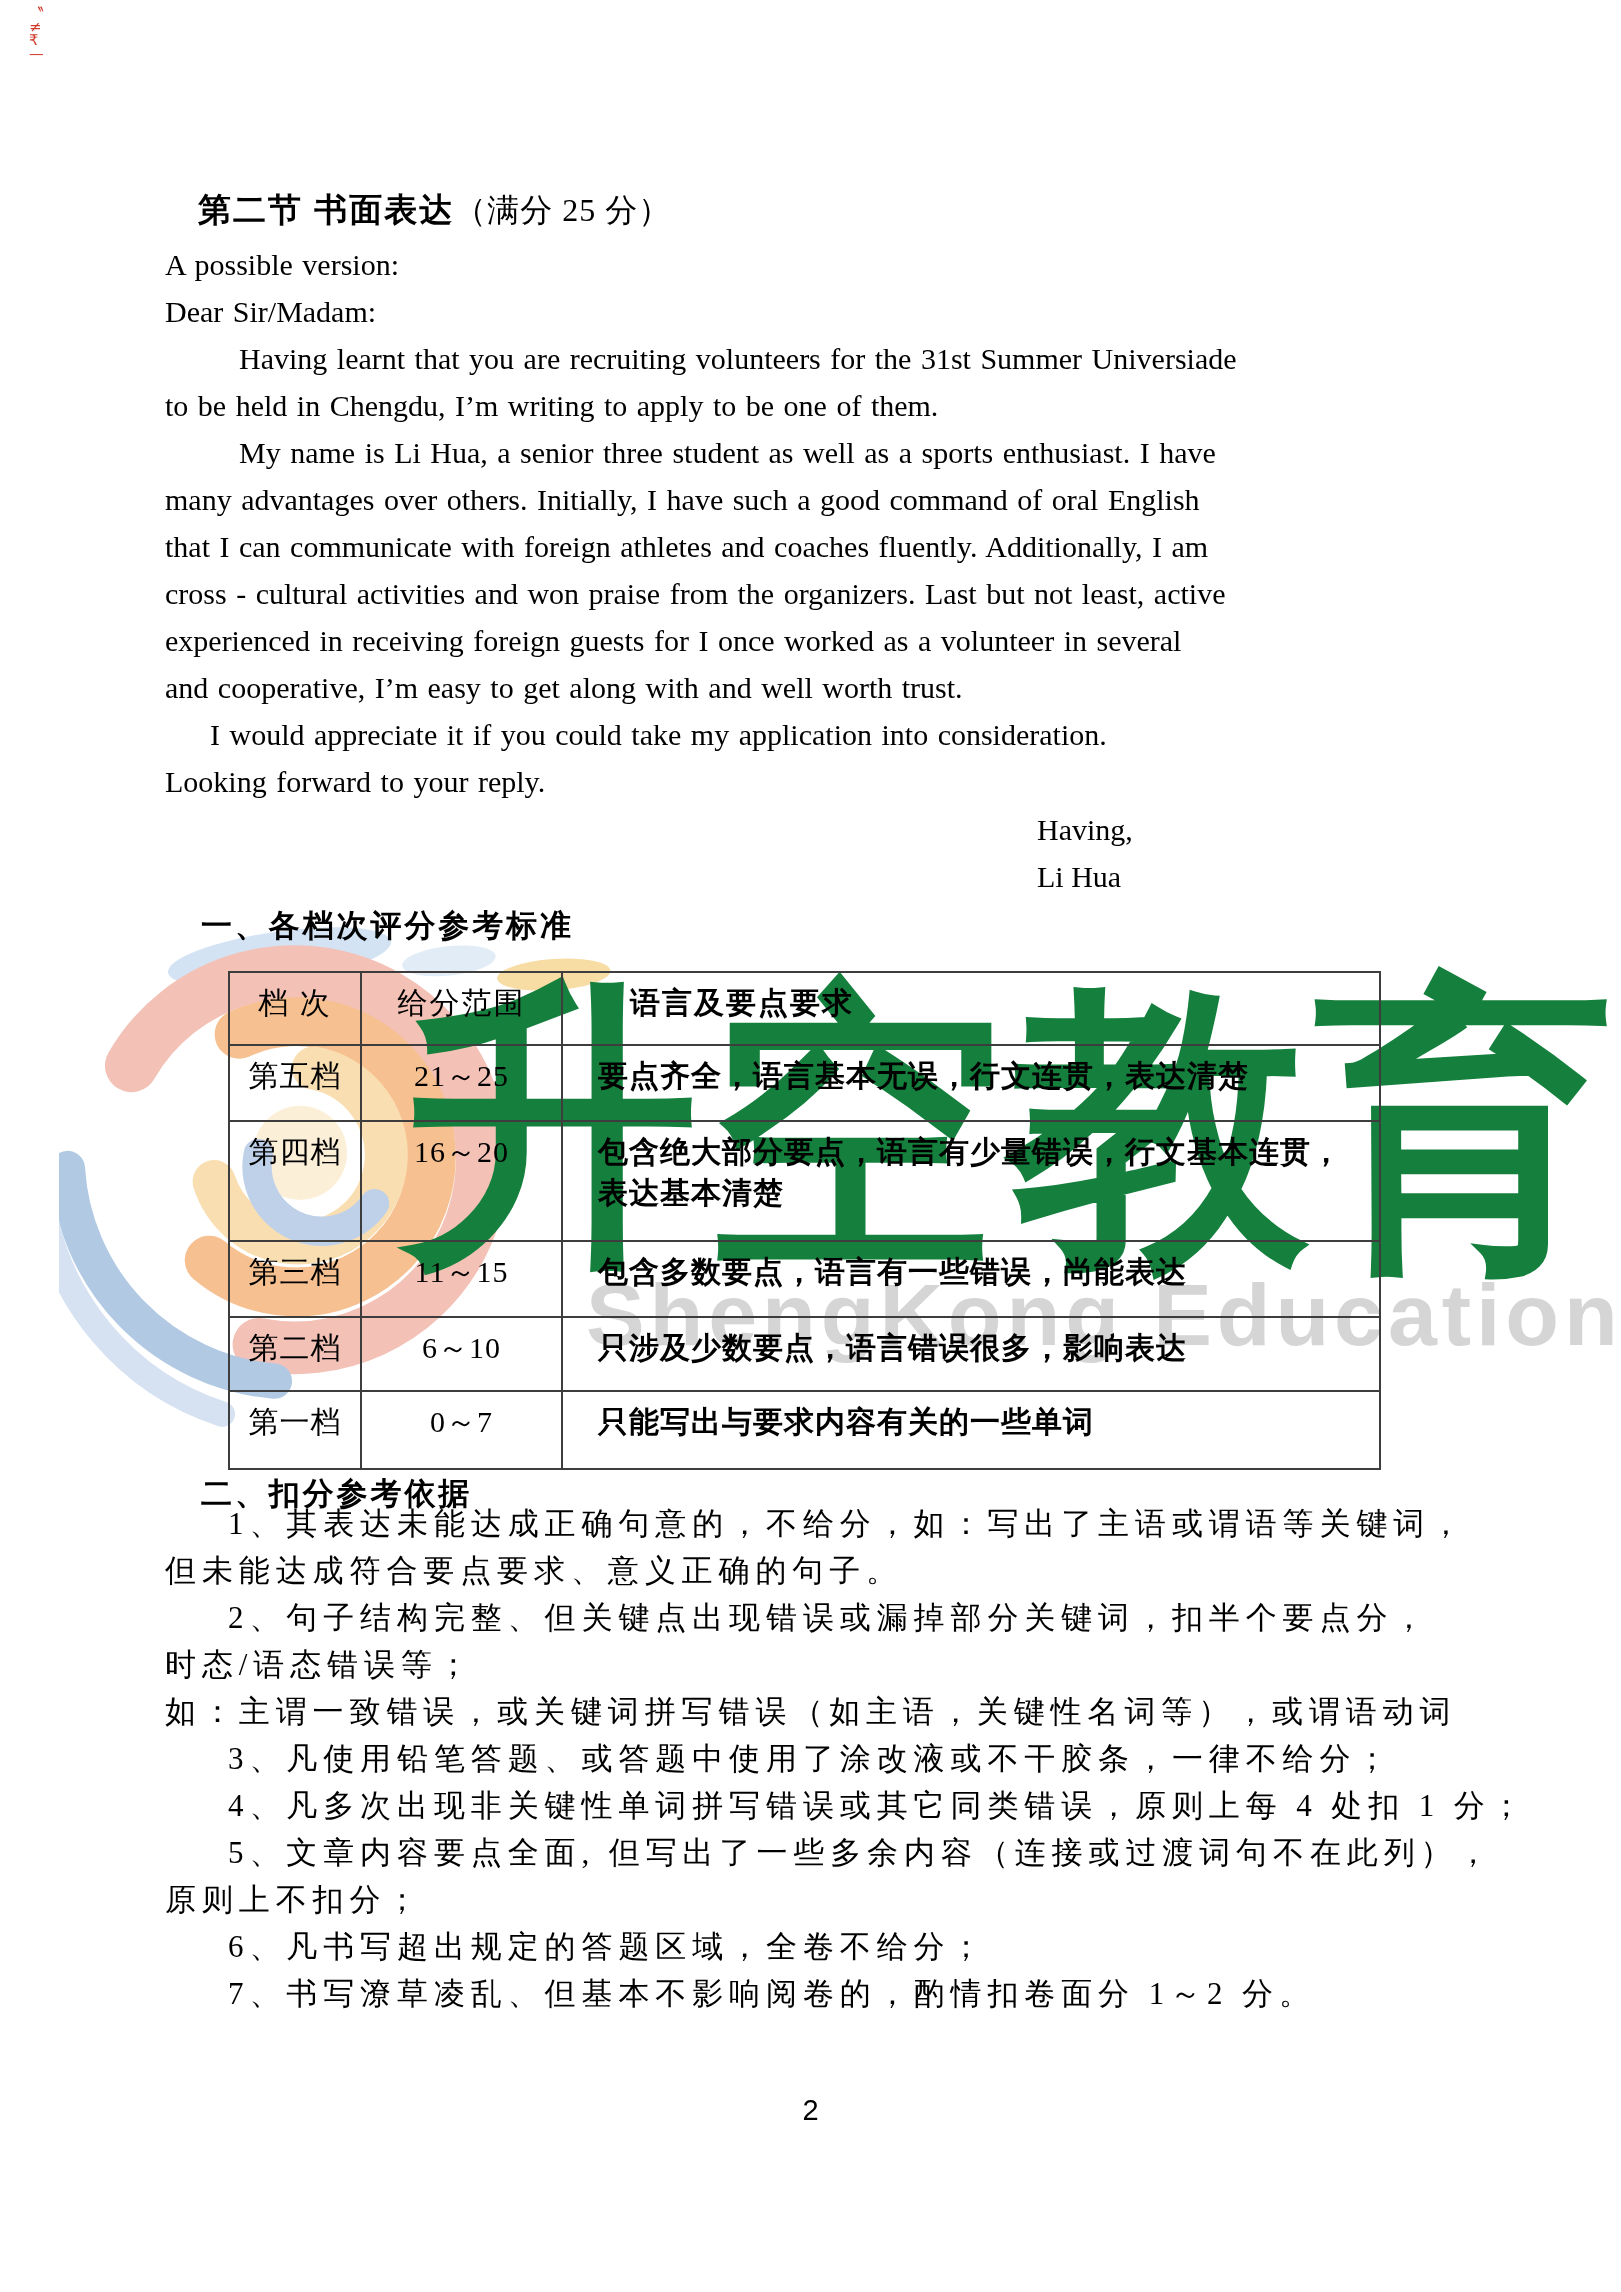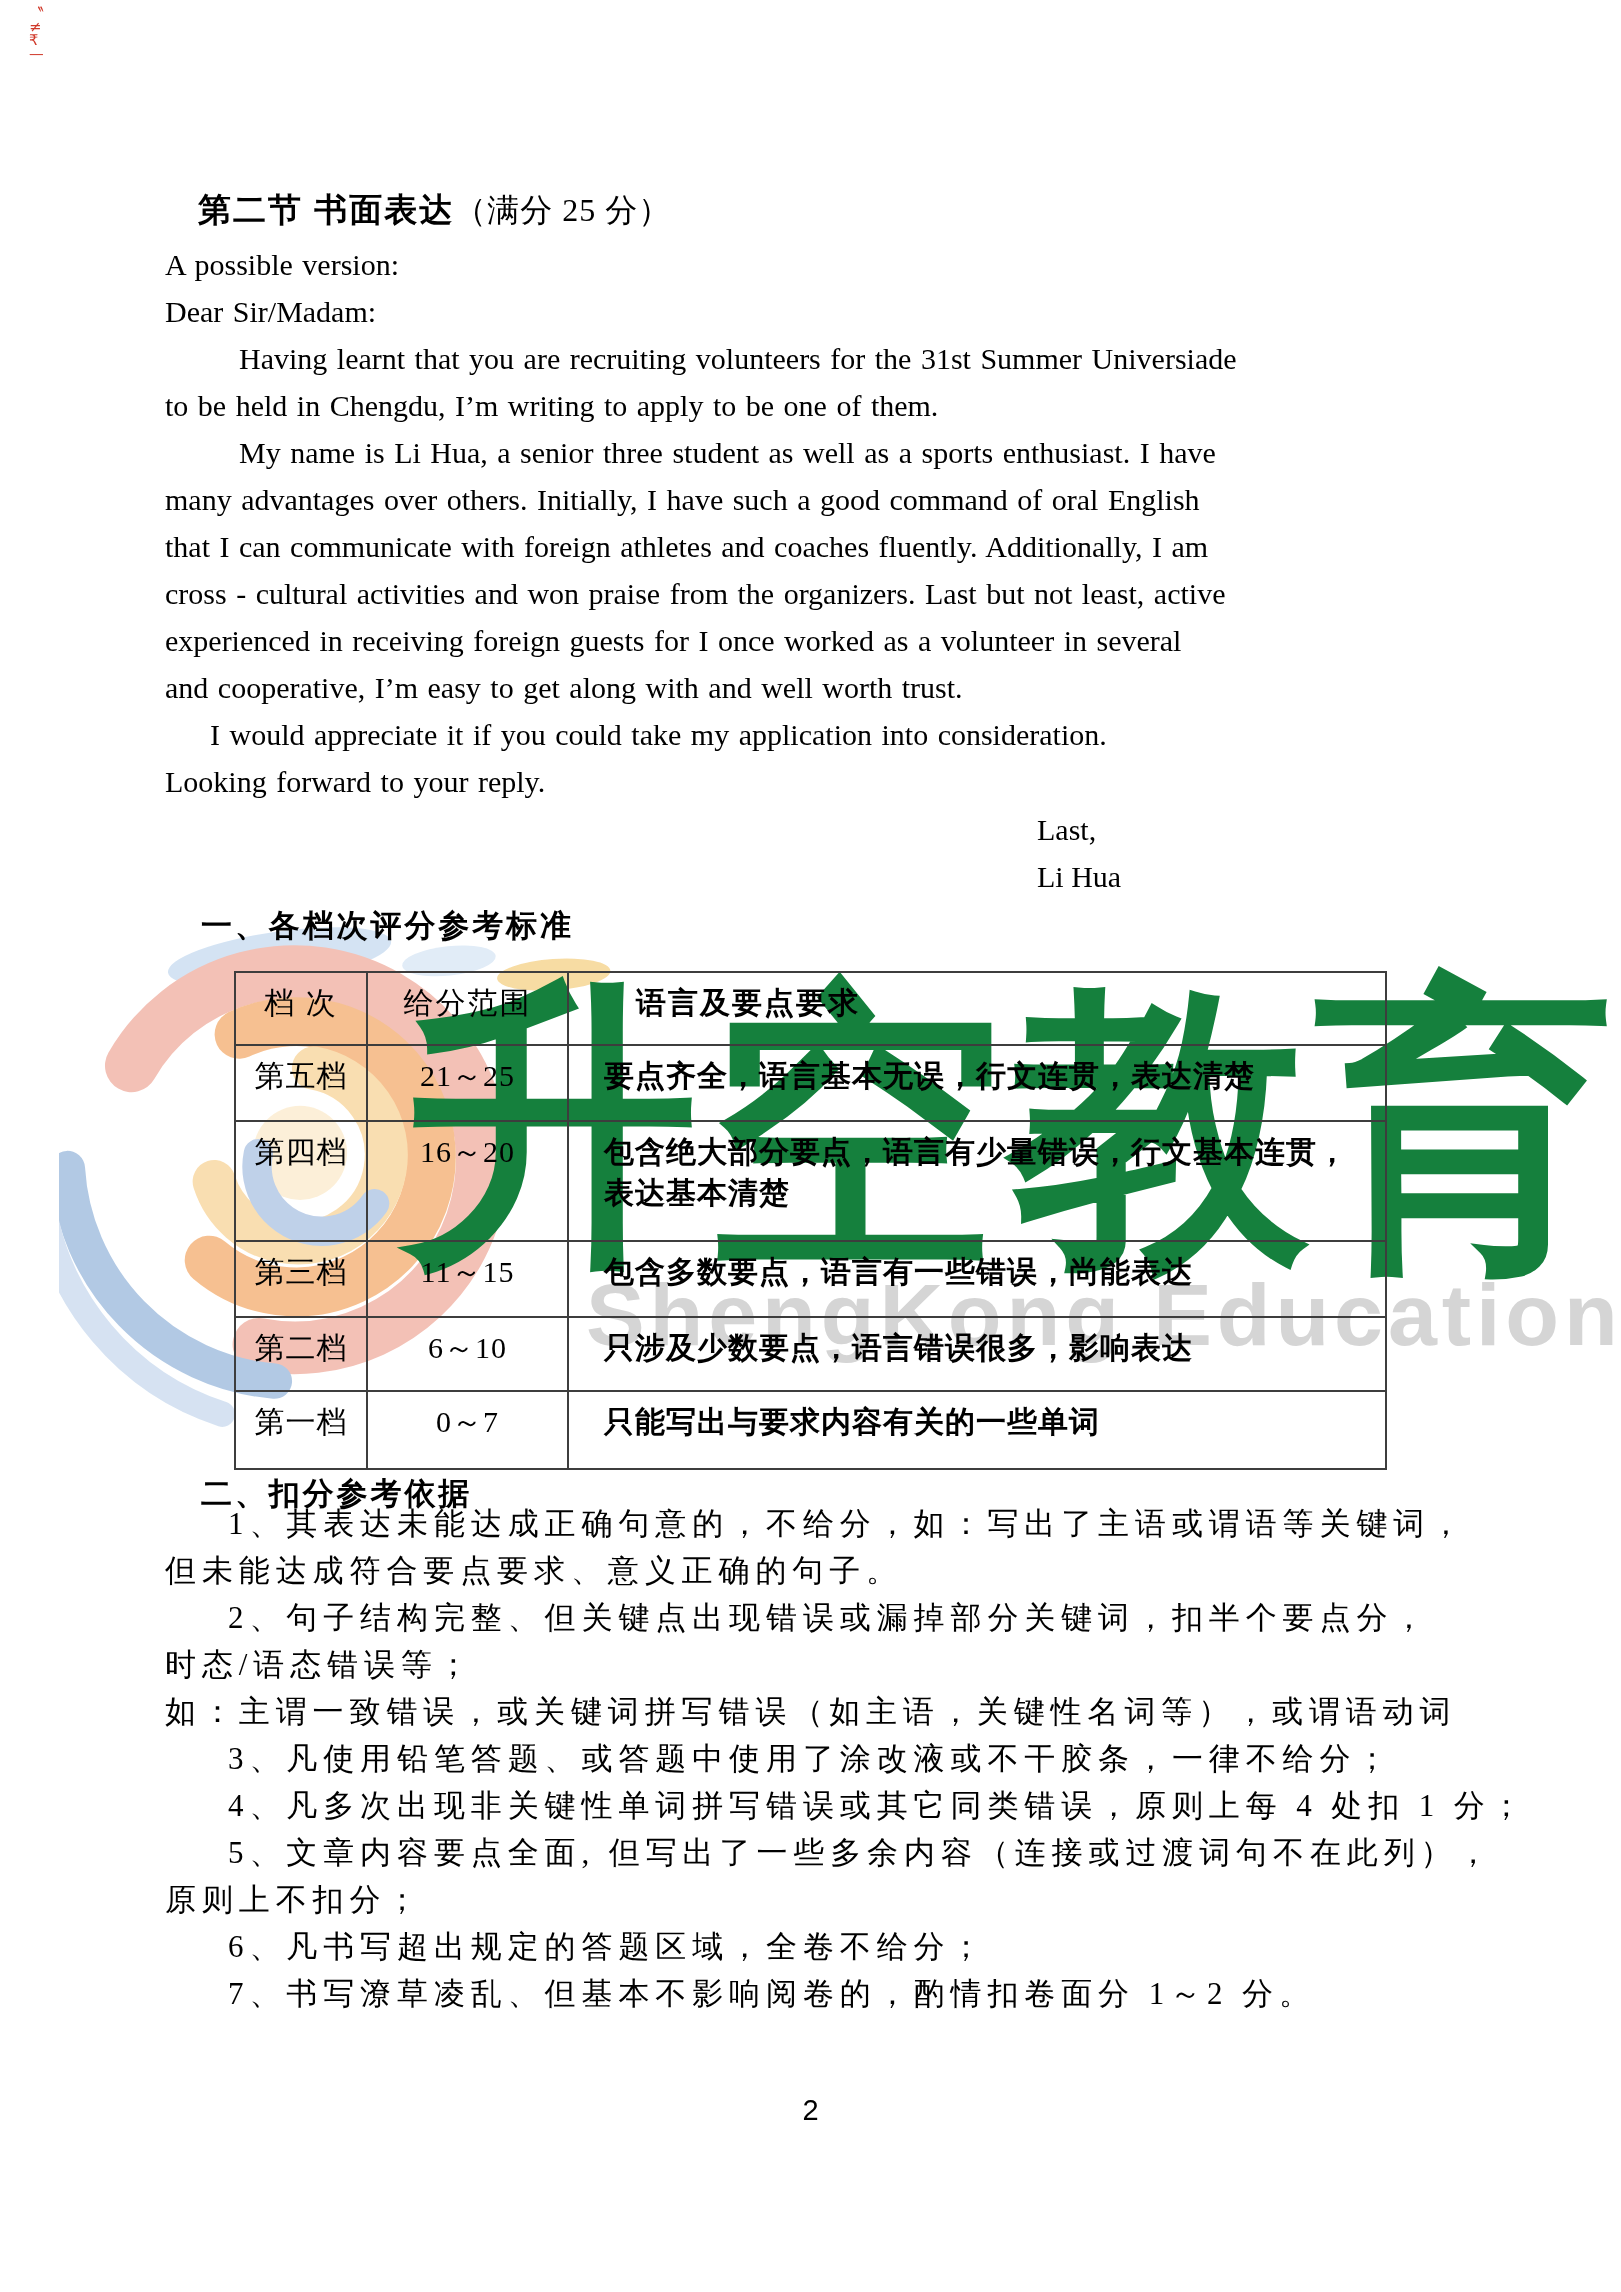--- a/index.html
+++ b/index.html
@@ -36,21 +36,21 @@
   .signature { position:absolute; left:1037px; top:806px; font-size:30px; }
   .signature div { height:47px; line-height:47px; }
   .cn-heading {
     position:absolute; font-size:31px; font-weight:bold; letter-spacing:2.9px;
     font-family:"Liberation Sans","DejaVu Sans",sans-serif;
     height:47px; line-height:47px; white-space:nowrap;
   }
   .h-sec1 { left:201px; top:902px; }
   .h-sec2 { left:201px; top:1470px; }
   table.rubric {
-    position:absolute; left:234px; top:971px; width:1152px;
+    position:absolute; left:228px; top:971px; width:1152px;
     border-collapse:collapse; table-layout:fixed;
     font-size:30px; letter-spacing:1px;
   }
   .rubric td { border:2px solid #3d3d3d; vertical-align:top; padding:9.8px 0 0 0; }
   .rubric .c1 { text-align:center; }
   .rubric .c2 { text-align:center;margin-left:45px; }
   .rubric .c3 { text-align:left; padding-left:35px; padding-right:17.6px;font-weight:bold; }
   .rubric .hdr { letter-spacing:2px; }
   .rubric .hdr3 { padding-left:67px; }
   .rules { position:absolute; left:165px; top:1500px; font-size:31px; letter-spacing:5.9px; }
@@ -103,21 +103,21 @@
       <div class="eline">many advantages over others. Initially, I have such a good command of oral English</div>
       <div class="eline">that I can communicate with foreign athletes and coaches fluently. Additionally, I am</div>
       <div class="eline">cross - cultural activities and won praise from the organizers. Last but not least, active</div>
       <div class="eline">experienced in receiving foreign guests for I once worked as a volunteer in several</div>
       <div class="eline">and cooperative, I’m easy to get along with and well worth trust.</div>
       <div class="eline ind2">I would appreciate it if you could take my application into consideration.</div>
       <div class="eline">Looking forward to your reply.</div>
     </div>
 
     <div class="signature">
-      <div>Last,</div>
+      <div>Having,</div>
       <div>Li Hua</div>
     </div>
 
     <div class="cn-heading h-sec1">一、各档次评分参考标准</div>
 
     <table class="rubric">
       <colgroup>
           <col style="width:132px">
           <col style="width:201px">
           <col style="width:818px">

